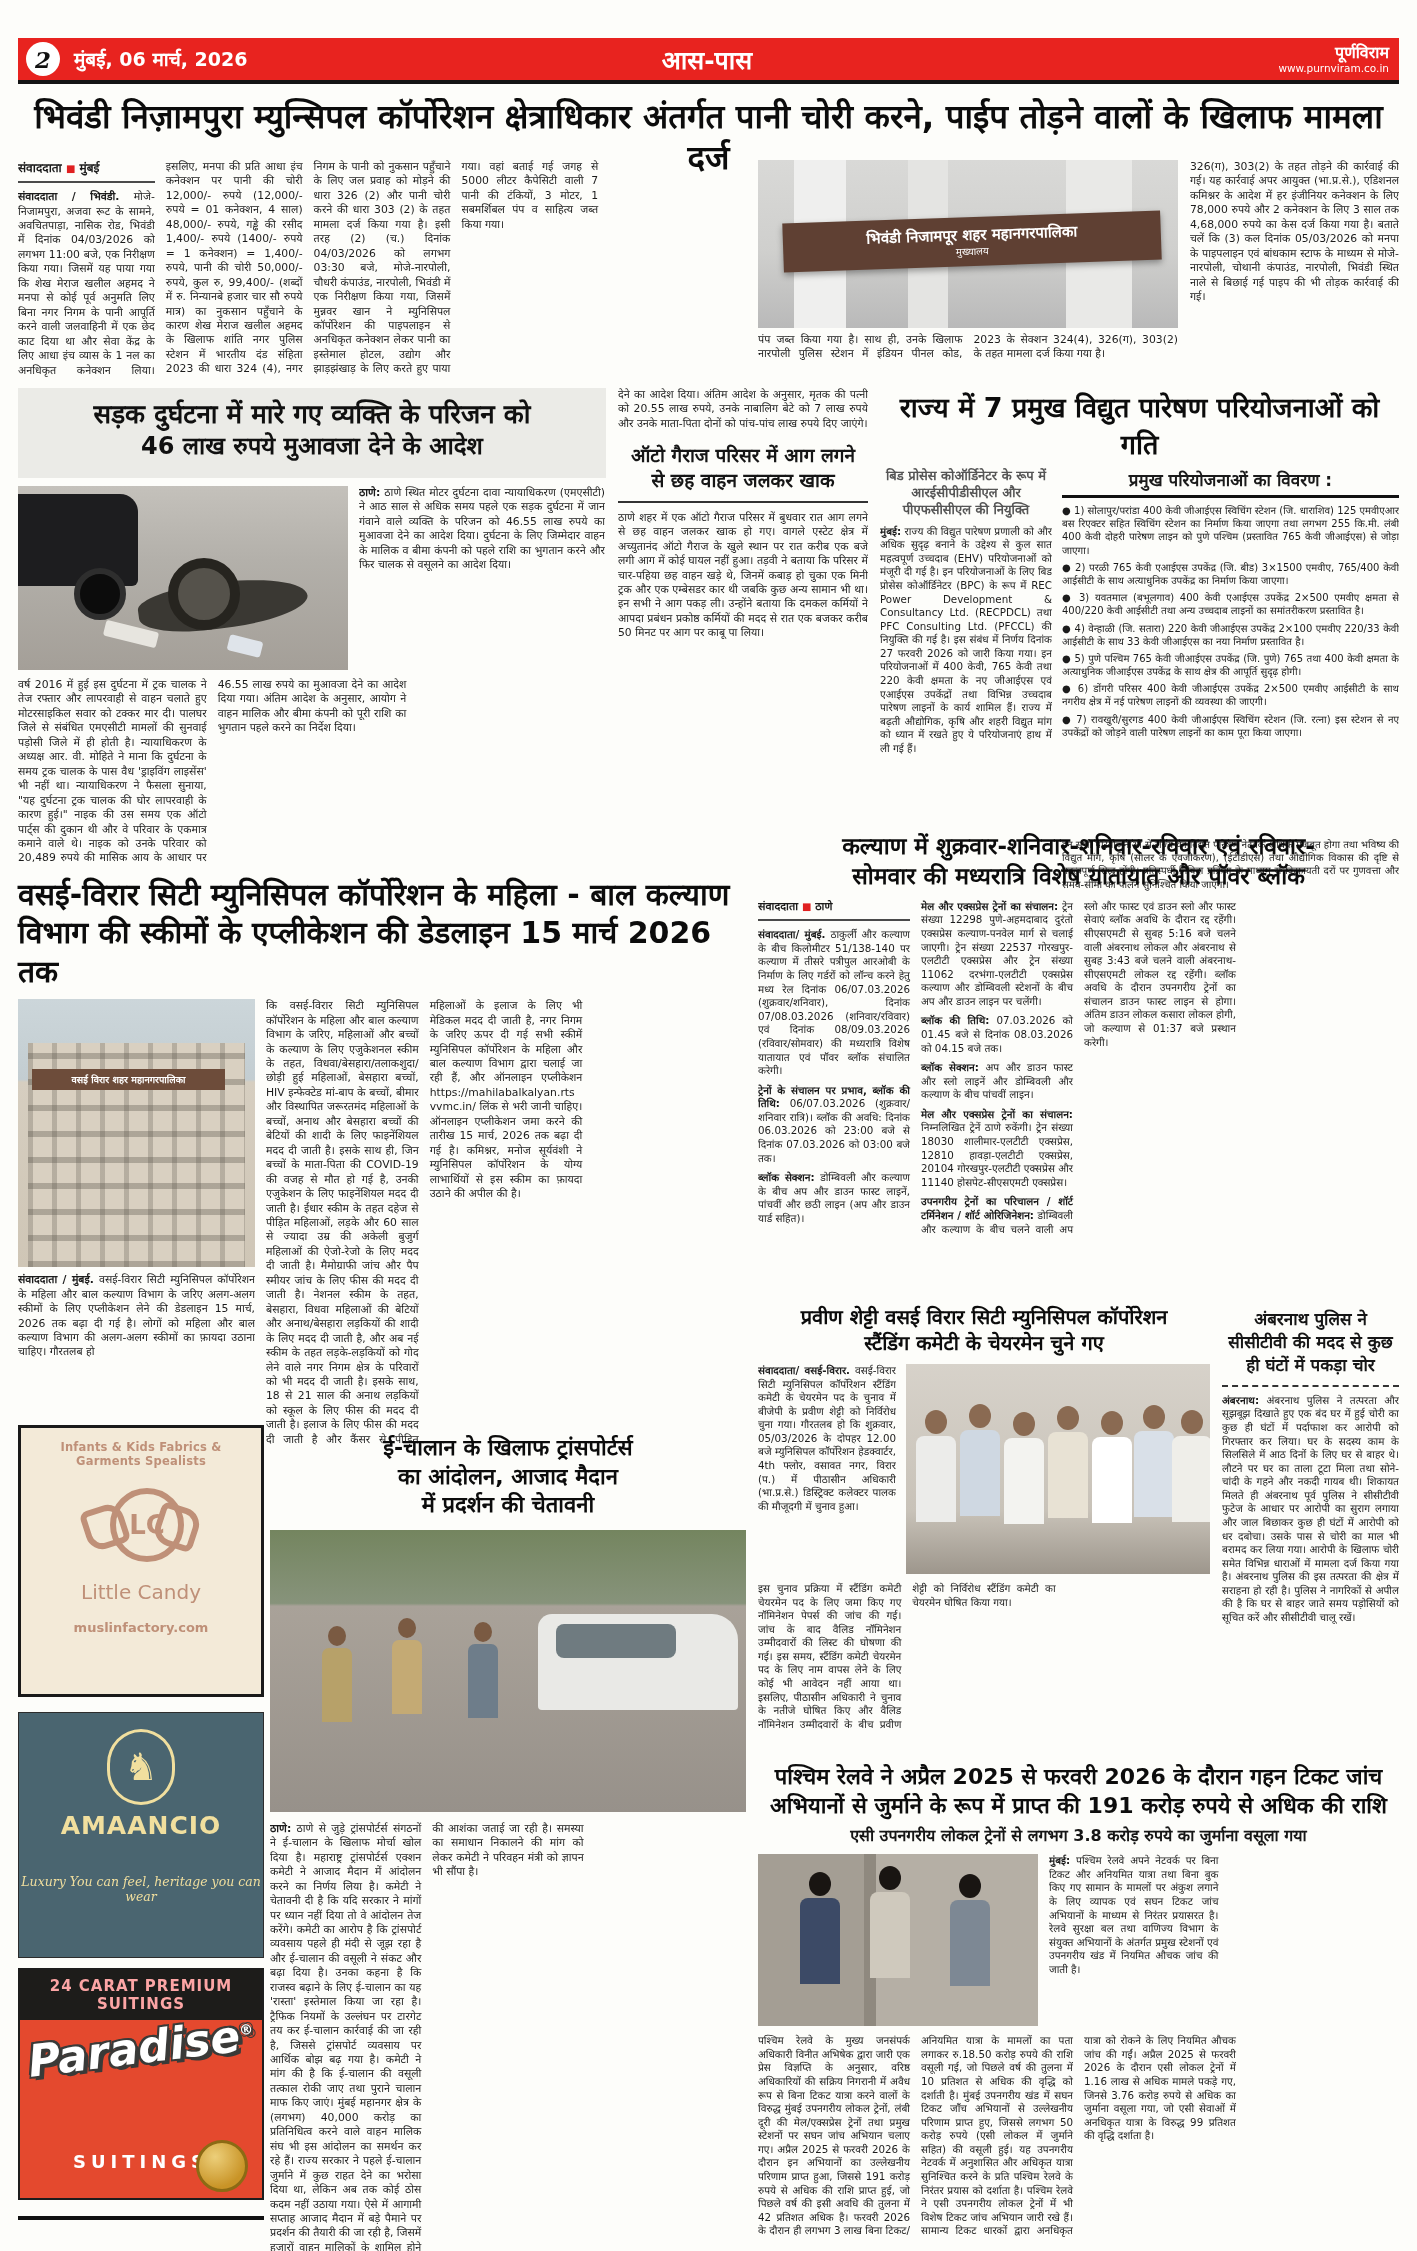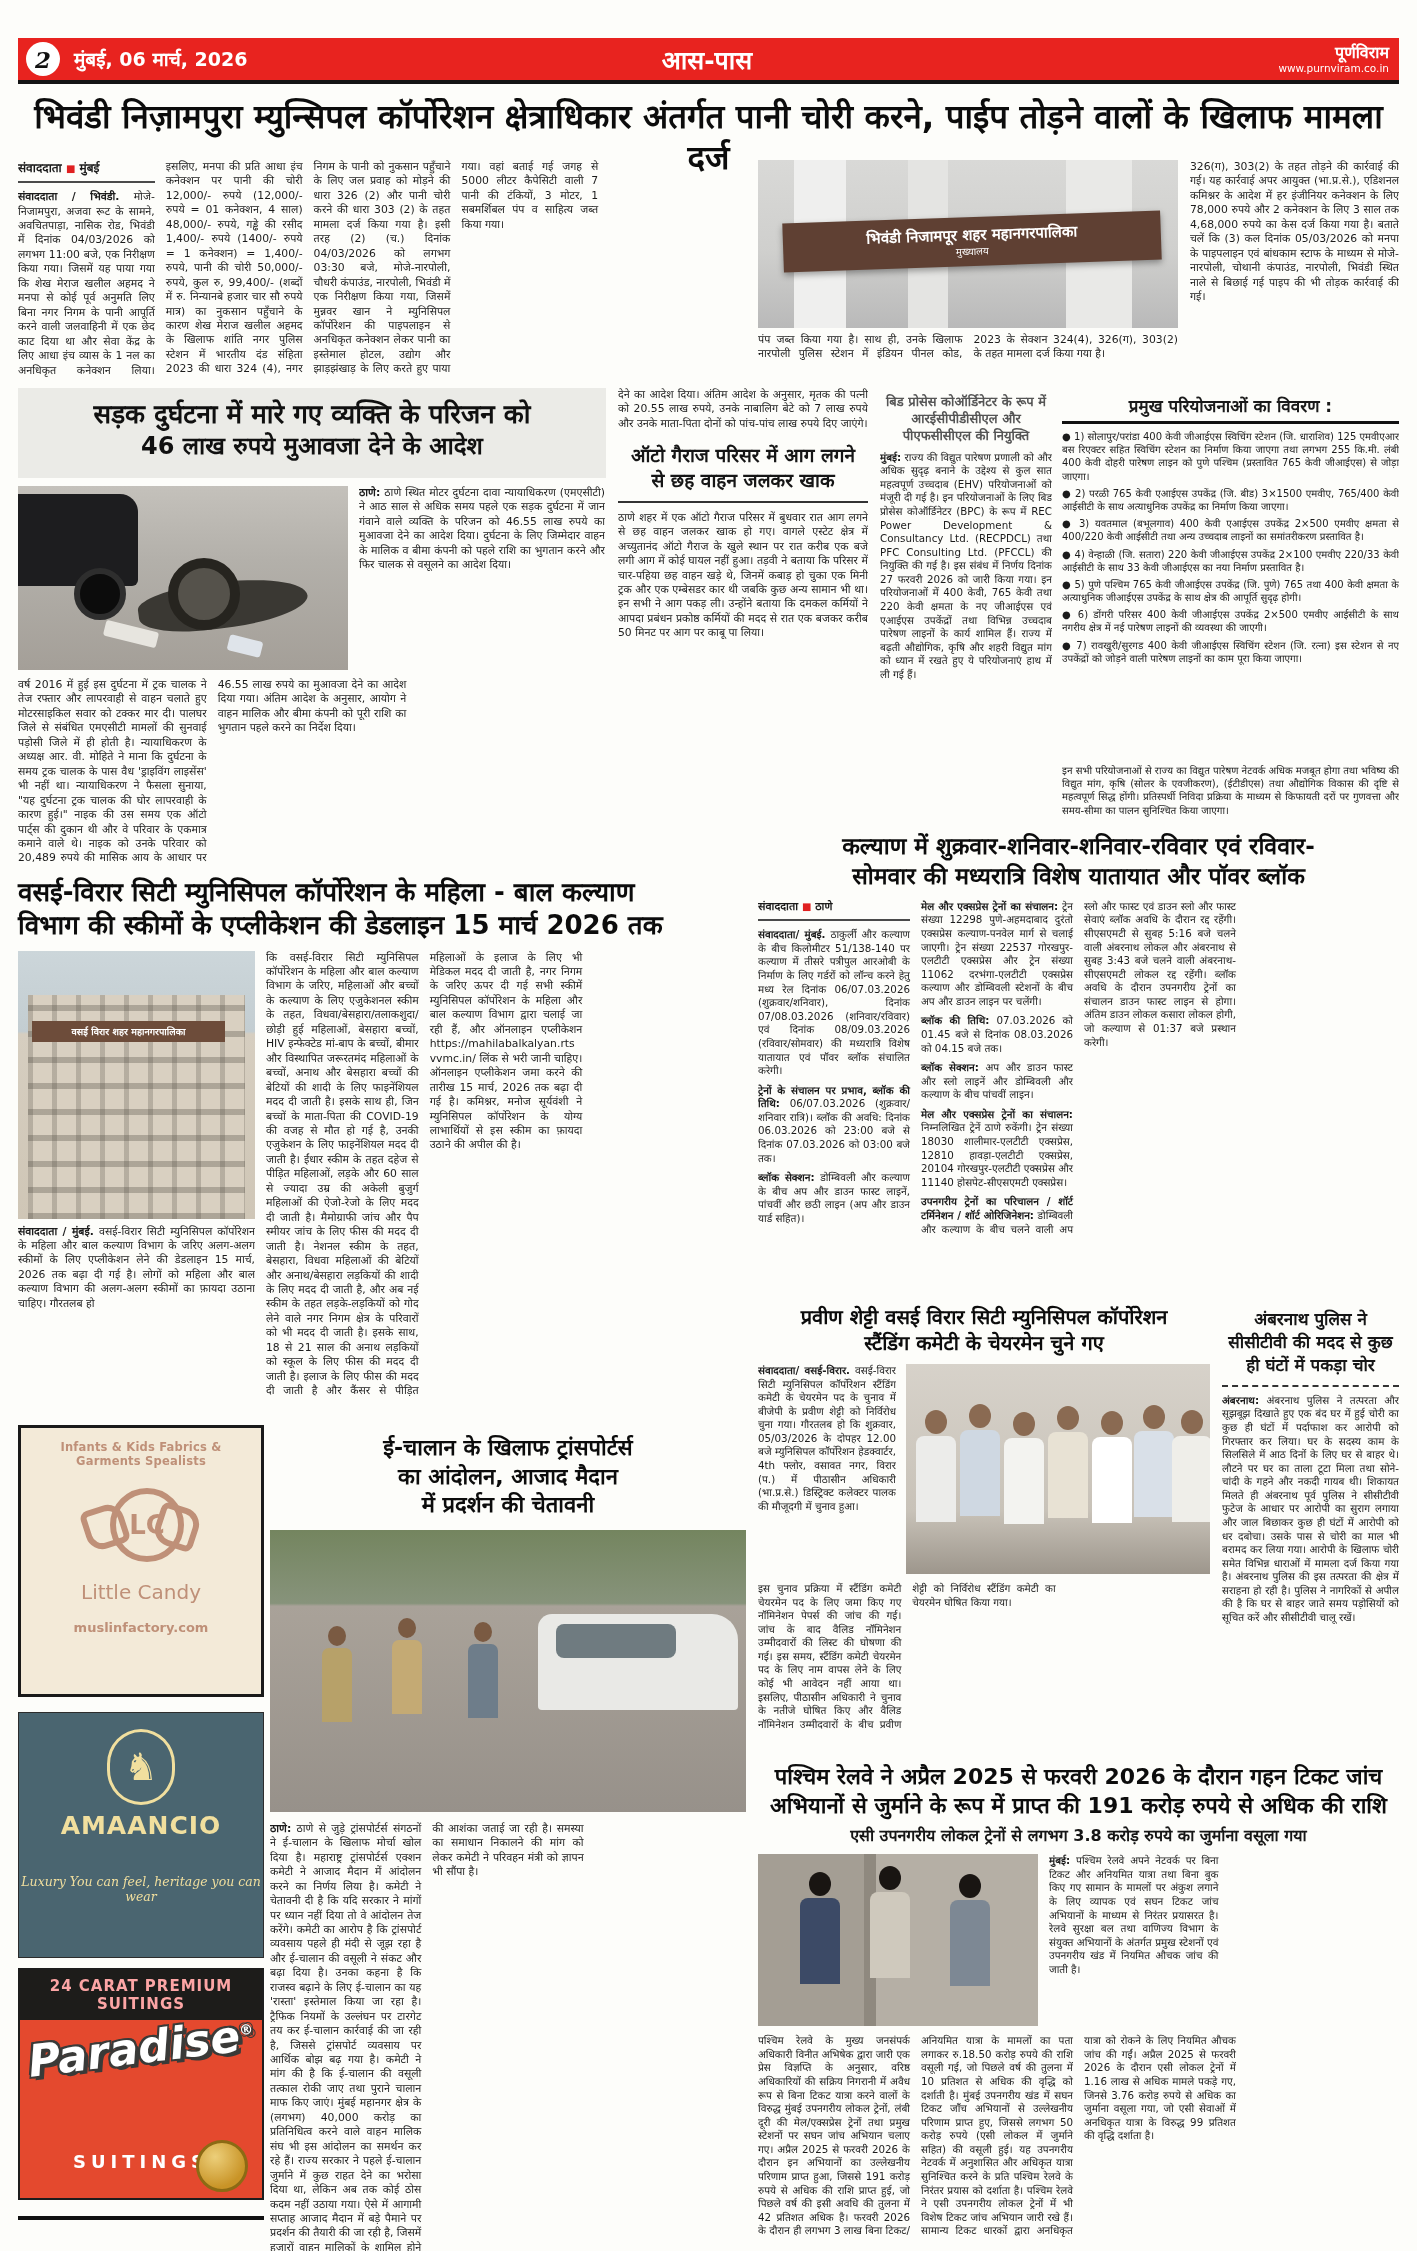--- a/index.html
+++ b/index.html
@@ -171,20 +171,21 @@
           <p class="noind">देने का आदेश दिया। अंतिम आदेश के अनुसार, मृतक की पत्नी को 20.55 लाख रुपये, उनके नाबालिग बेटे को 7 लाख रुपये और उनके माता-पिता दोनों को पांच-पांच लाख रुपये दिए जाएंगे।</p>
         </div>
       <div class="subh rule2" style="font-size:19px;line-height:1.3;padding:6px 4px 8px;margin:4px 0 8px;">ऑटो गैराज परिसर में आग लगने से छह वाहन जलकर खाक</div>
       <div class="bt jt">
           <p class="noind">ठाणे शहर में एक ऑटो गैराज परिसर में बुधवार रात आग लगने से छह वाहन जलकर खाक हो गए। वागले एस्टेट क्षेत्र में अच्युतानंद ऑटो गैराज के खुले स्थान पर रात करीब एक बजे लगी आग में कोई घायल नहीं हुआ। तड़वी ने बताया कि परिसर में चार-पहिया छह वाहन खड़े थे, जिनमें कबाड़ हो चुका एक मिनी ट्रक और एक एम्बेसडर कार थी जबकि कुछ अन्य सामान भी था। इन सभी ने आग पकड़ ली। उन्होंने बताया कि दमकल कर्मियों ने आपदा प्रबंधन प्रकोष्ठ कर्मियों की मदद से रात एक बजकर करीब 50 मिनट पर आग पर काबू पा लिया।</p>
         </div>
     </div>
   </div>
 
   <div class="abs" style="left:880px;top:388px;width:519px;height:478px;">
+    <div class="h-l" style="font-size:27px;">राज्य में 7 प्रमुख विद्युत पारेषण परियोजनाओं को गति</div>
     <div style="display:flex;gap:10px;margin-top:6px;">
       <div style="width:172px;">
         <div class="subh" style="font-size:13px;color:#555;line-height:1.3;margin-bottom:6px;">बिड प्रोसेस कोऑर्डिनेटर के रूप में आरईसीपीडीसीएल और पीएफसीसीएल की नियुक्ति</div>
         <div class="bt-s jt clip" style="height:370px;">
           <p class="noind"><b class="lead">मुंबई:</b> <span>राज्य की विद्युत पारेषण प्रणाली को और अधिक सुदृढ़ बनाने के उद्देश्य से कुल सात महत्वपूर्ण उच्चदाब (EHV) परियोजनाओं को मंजूरी दी गई है। इन परियोजनाओं के लिए बिड प्रोसेस कोऑर्डिनेटर (BPC) के रूप में REC Power Development &amp; Consultancy Ltd. (RECPDCL) तथा PFC Consulting Ltd. (PFCCL) की नियुक्ति की गई है। इस संबंध में निर्णय दिनांक 27 फरवरी 2026 को जारी किया गया। इन परियोजनाओं में 400 केवी, 765 केवी तथा 220 केवी क्षमता के नए जीआईएस एवं एआईएस उपकेंद्रों तथा विभिन्न उच्चदाब पारेषण लाइनों के कार्य शामिल हैं। राज्य में बढ़ती औद्योगिक, कृषि और शहरी विद्युत मांग को ध्यान में रखते हुए ये परियोजनाएं हाथ में ली गई हैं।</span></p>
         </div>
       </div>
       <div style="width:337px;">
         <div class="boxtitle">प्रमुख परियोजनाओं का विवरण :</div>
         <div class="bullets jt clip" style="height:330px;">
@@ -195,21 +196,21 @@
           <div>● 5) पुणे पश्चिम 765 केवी जीआईएस उपकेंद्र (जि. पुणे) 765 तथा 400 केवी क्षमता के अत्याधुनिक जीआईएस उपकेंद्र के साथ क्षेत्र की आपूर्ति सुदृढ़ होगी।</div>
           <div>● 6) डोंगरी परिसर 400 केवी जीआईएस उपकेंद्र 2×500 एमवीए आईसीटी के साथ नगरीय क्षेत्र में नई पारेषण लाइनों की व्यवस्था की जाएगी।</div>
           <div>● 7) रावखुरी/सुरगड 400 केवी जीआईएस स्विचिंग स्टेशन (जि. रत्ना) इस स्टेशन से नए उपकेंद्रों को जोड़ने वाली पारेषण लाइनों का काम पूरा किया जाएगा।</div>
         </div>
         <div class="bullets jt clip" style="height:74px;margin-top:4px;">इन सभी परियोजनाओं से राज्य का विद्युत पारेषण नेटवर्क अधिक मजबूत होगा तथा भविष्य की विद्युत मांग, कृषि (सोलर के एवजीकरण), (ईटीडीएस) तथा औद्योगिक विकास की दृष्टि से महत्वपूर्ण सिद्ध होंगी। प्रतिस्पर्धी निविदा प्रक्रिया के माध्यम से किफायती दरों पर गुणवत्ता और समय-सीमा का पालन सुनिश्चित किया जाएगा।</div>
       </div>
     </div>
   </div>
 
   <div class="abs" style="left:18px;top:876px;width:728px;height:549px;">
-    <div style="font-weight:bold;font-size:26px;line-height:1.28;color:#0c0c0c;">
+    <div style="font-weight:bold;font-size:30px;line-height:1.28;color:#0c0c0c;">
       <div>वसई-विरार सिटी म्युनिसिपल कॉर्पोरेशन के महिला - बाल कल्याण</div>
       <div>विभाग की स्कीमों के एप्लीकेशन की डेडलाइन 15 मार्च 2026 तक</div>
     </div>
     <div style="display:flex;gap:11px;margin-top:8px;">
       <div style="width:237px;">
         <div class="ph ph3" style="width:237px;height:268px;">
           <div class="bldg"></div>
           <div class="sign">वसई विरार शहर महानगरपालिका</div>
         </div>
         <div class="bt jt clip" style="height:182px;margin-top:6px;">

